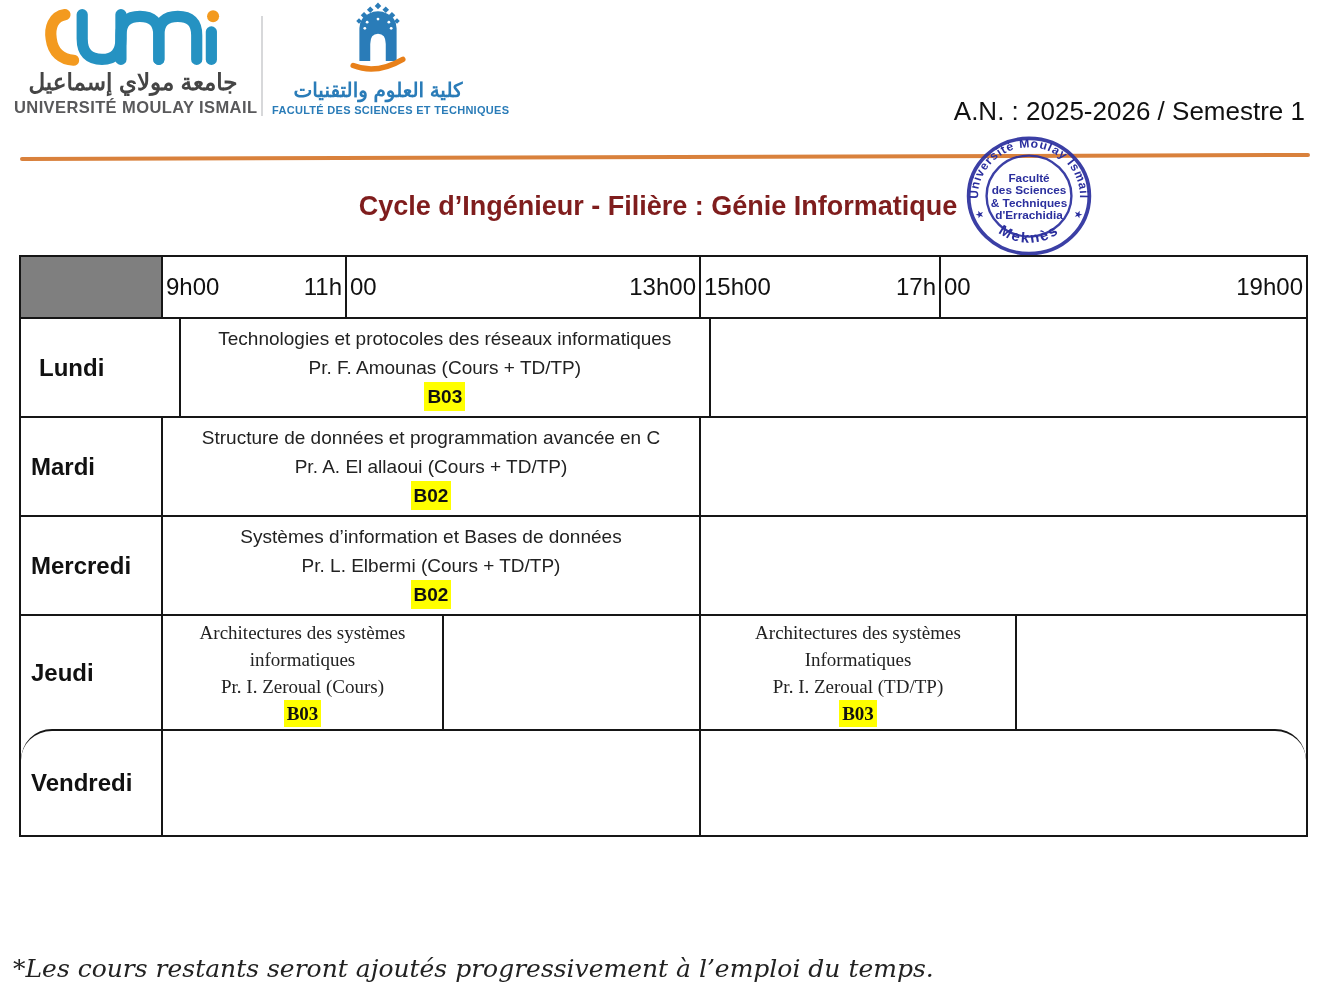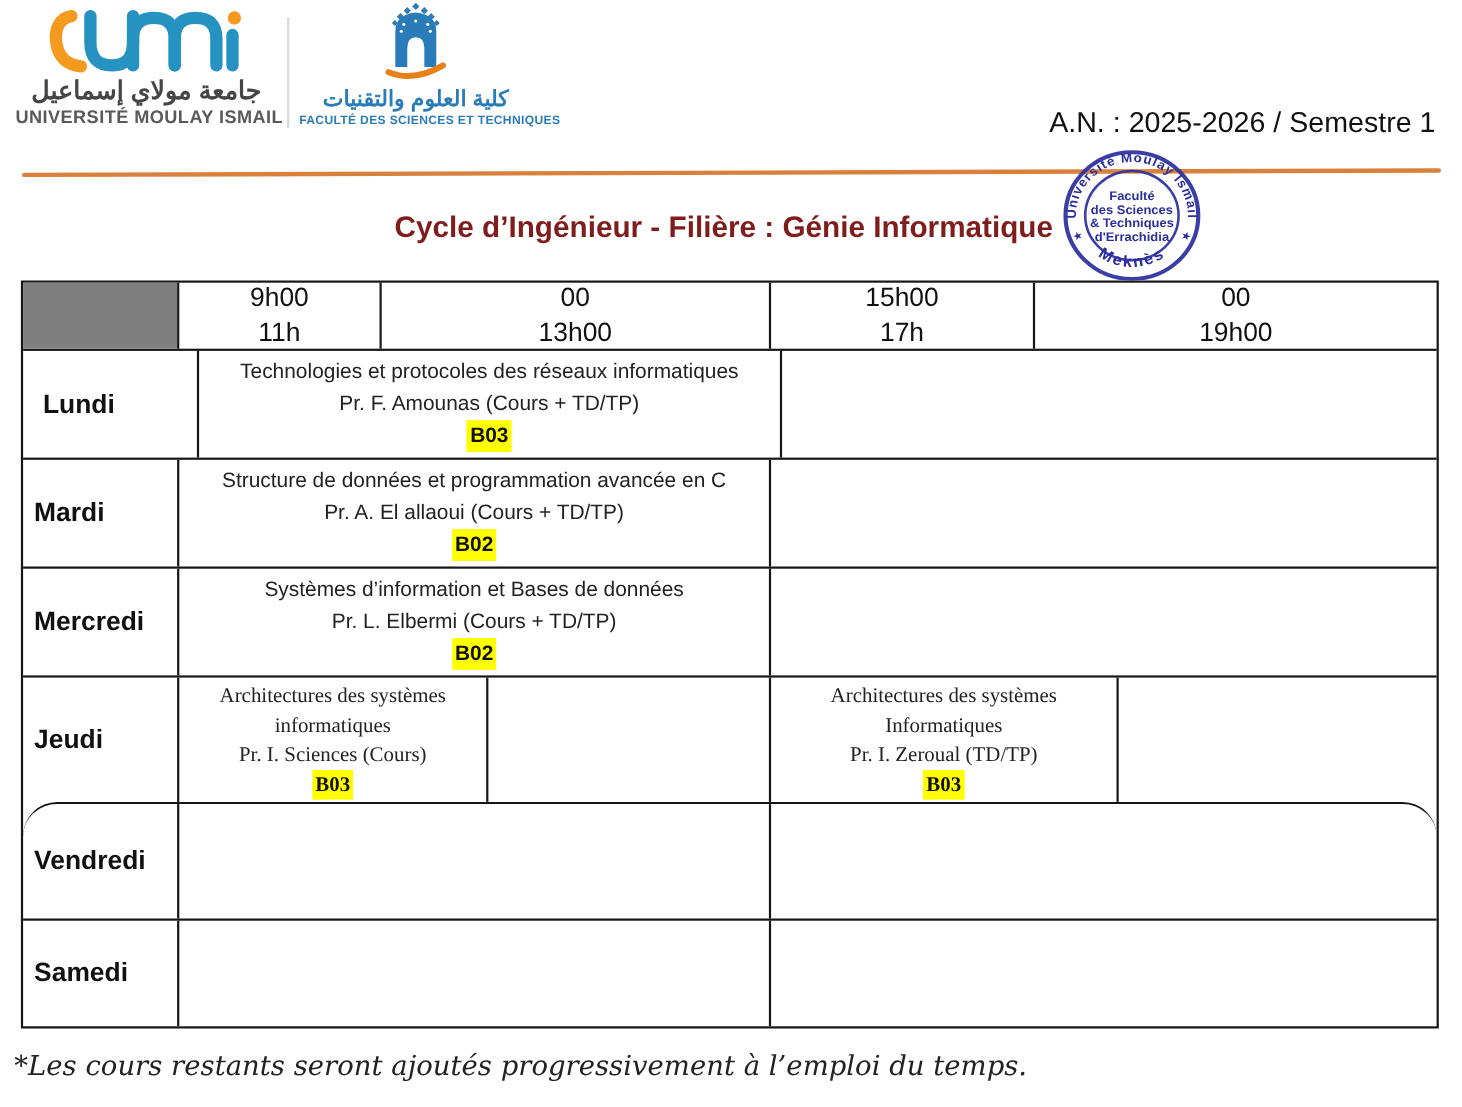--- a/index.html
+++ b/index.html
@@ -22,21 +22,21 @@
   .page-title{left:0;top:191px;width:1316px;text-align:center;font-size:27px;font-weight:bold;color:#7f1d1d;}
   .stamp{left:963px;top:133px;}
 
   
   .tt{left:19px;top:255px;width:1289px;border:2px solid #161616;box-sizing:border-box;background:#fff;}
   .row{display:flex;border-top:2px solid #161616;box-sizing:border-box;}
   .row:first-child{border-top:none;}
   .cell{border-left:2px solid #161616;box-sizing:border-box;}
   .cell:first-child{border-left:none;}
   .corner{background:#7f7f7f;}
-  .time-cell{display:flex;justify-content:space-between;align-items:center;font-size:24px;padding:0 3px;color:#111;flex-direction:column;}
+  .time-cell{display:flex;justify-content:space-between;align-items:center;font-size:24px;padding:0 3px;color:#111;}
   .day-cell{display:flex;align-items:center;padding-left:10px;font-weight:bold;font-size:24px;color:#111;}
   .course{display:flex;flex-direction:column;justify-content:center;align-items:center;text-align:center;font-size:19px;line-height:29px;color:#222;}
   .course.compact{line-height:27px;font-size:19px;font-family:Liberation Serif, serif;}
   .room{display:inline-block;background:#ffff00;font-weight:bold;padding:0 3px;color:#111;}
 
   
   .footnote{left:13px;top:954px;width:1300px;font-family:"DejaVu Serif",serif;font-style:italic;font-size:25px;color:#222;}
 </style>
 </head>
 <body>
@@ -162,39 +162,34 @@
       <div>Pr. L. Elbermi (Cours + TD/TP)</div>
       <div><span class="room">B02</span></div>
     </div>
     <div class="cell" style="width:607px;"></div>
   </div>
 
   <div class="row" style="height:115px;">
     <div class="cell day-cell" style="width:140px;">Jeudi</div>
     <div class="cell course compact" style="width:281px;">
       <div>Architectures des systèmes informatiques</div>
-      <div>Pr. I. Sciences (Cours)</div>
+      <div>Pr. I. Zeroual (Cours)</div>
       <div><span class="room">B03</span></div>
     </div>
     <div class="cell" style="width:257px;"></div>
     <div class="cell course compact" style="width:316px;">
       <div>Architectures des systèmes Informatiques</div>
       <div>Pr. I. Zeroual (TD/TP)</div>
       <div><span class="room">B03</span></div>
     </div>
     <div class="cell" style="width:291px;"></div>
   </div>
 
   <div class="row" style="height:106px;border-radius:31px;">
     <div class="cell day-cell" style="width:140px;">Vendredi</div>
     <div class="cell" style="width:538px;"></div>
     <div class="cell" style="width:607px;"></div>
   </div>
 
-  <div class="row" style="height:98px;">
-    <div class="cell day-cell" style="width:140px;">Samedi</div>
-    <div class="cell" style="width:538px;"></div>
-    <div class="cell" style="width:607px;"></div>
-  </div>
 
 </div>
 
 <div class="abs footnote">*Les cours restants seront ajoutés progressivement à l’emploi du temps.</div>
 
 </body></html>

